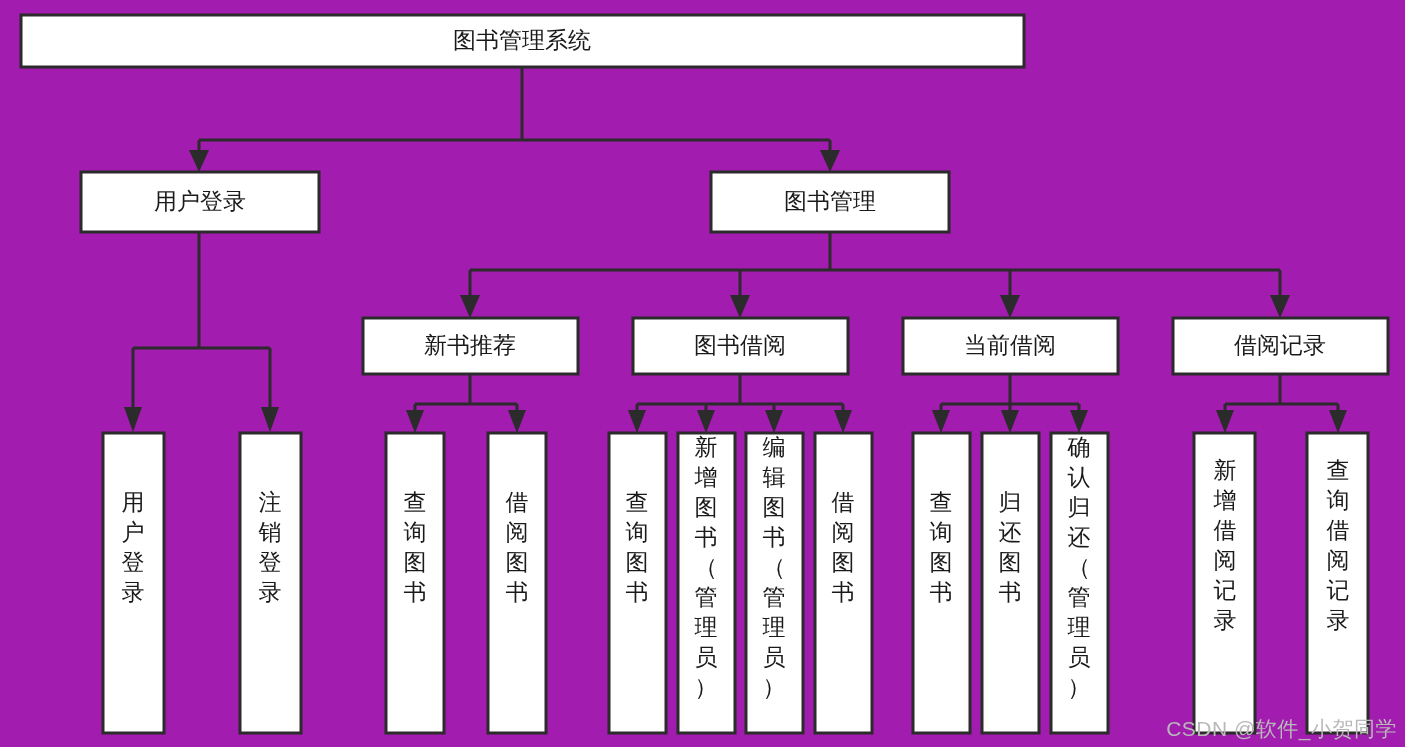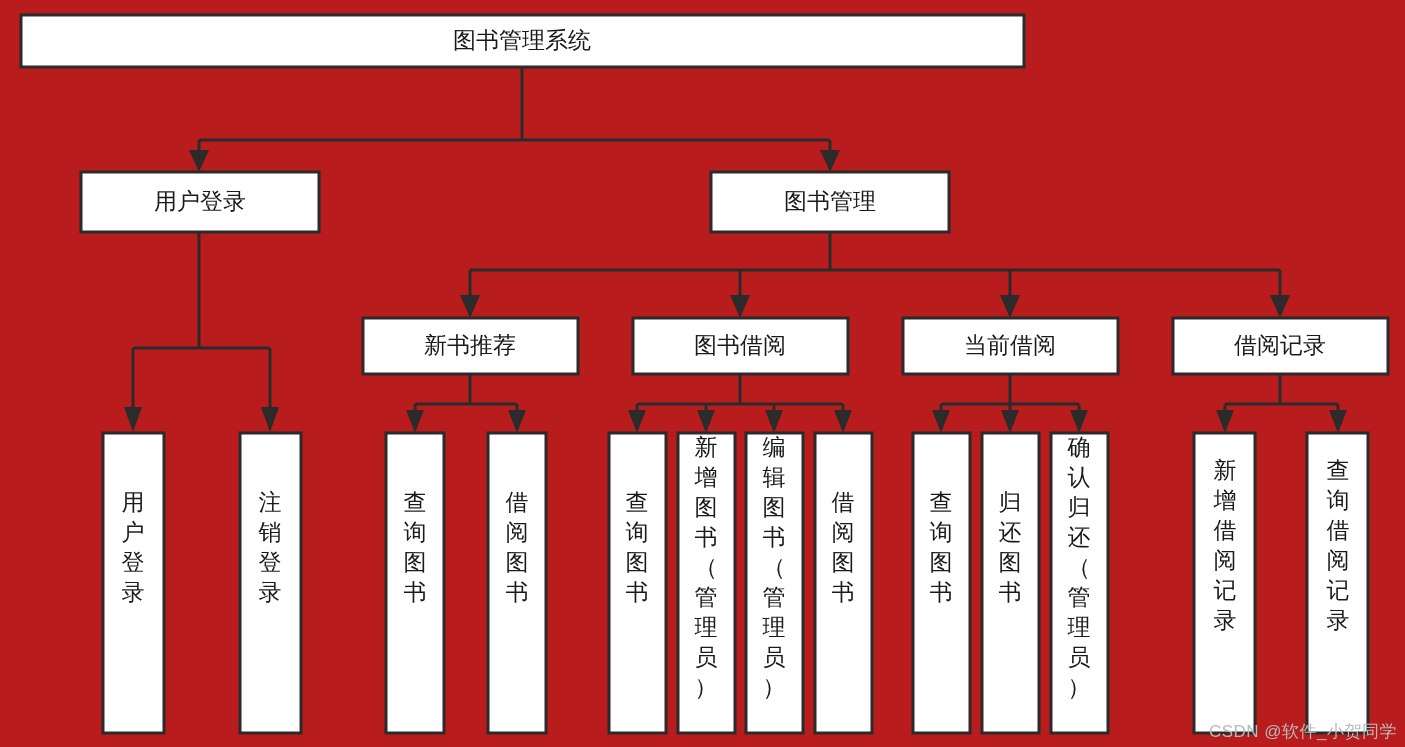--- a/index.html
+++ b/index.html
@@ -10,21 +10,21 @@
   body {
     width: 1405px;
     height: 747px;
     overflow: hidden;
     font-family: "Liberation Sans", "DejaVu Sans", sans-serif;
   }
   #diagram-root {
     position: relative;
     width: 1405px;
     height: 747px;
-    background: #b91c1c;
+    background: #a21caf;
   }
   svg.diagram-svg {
     position: absolute;
     left: 0;
     top: 0;
     width: 1405px;
     height: 747px;
   }
   .node-box {
     fill: #ffffff;
@@ -52,21 +52,21 @@
     font-family: "Liberation Sans", "DejaVu Sans", sans-serif;
     font-size: 23px;
     fill: #1a1a1a;
     text-anchor: middle;
   }
   .watermark-text {
     position: absolute;
     right: 8px;
     bottom: 4px;
     font-family: "Liberation Sans", "DejaVu Sans", sans-serif;
-    font-size: 17px;
+    font-size: 21px;
     color: #b8b8b8;
     letter-spacing: 0.5px;
     white-space: nowrap;
     user-select: none;
   }
 </style>
 </head>
 <body>
 
 <div id="diagram-root">

